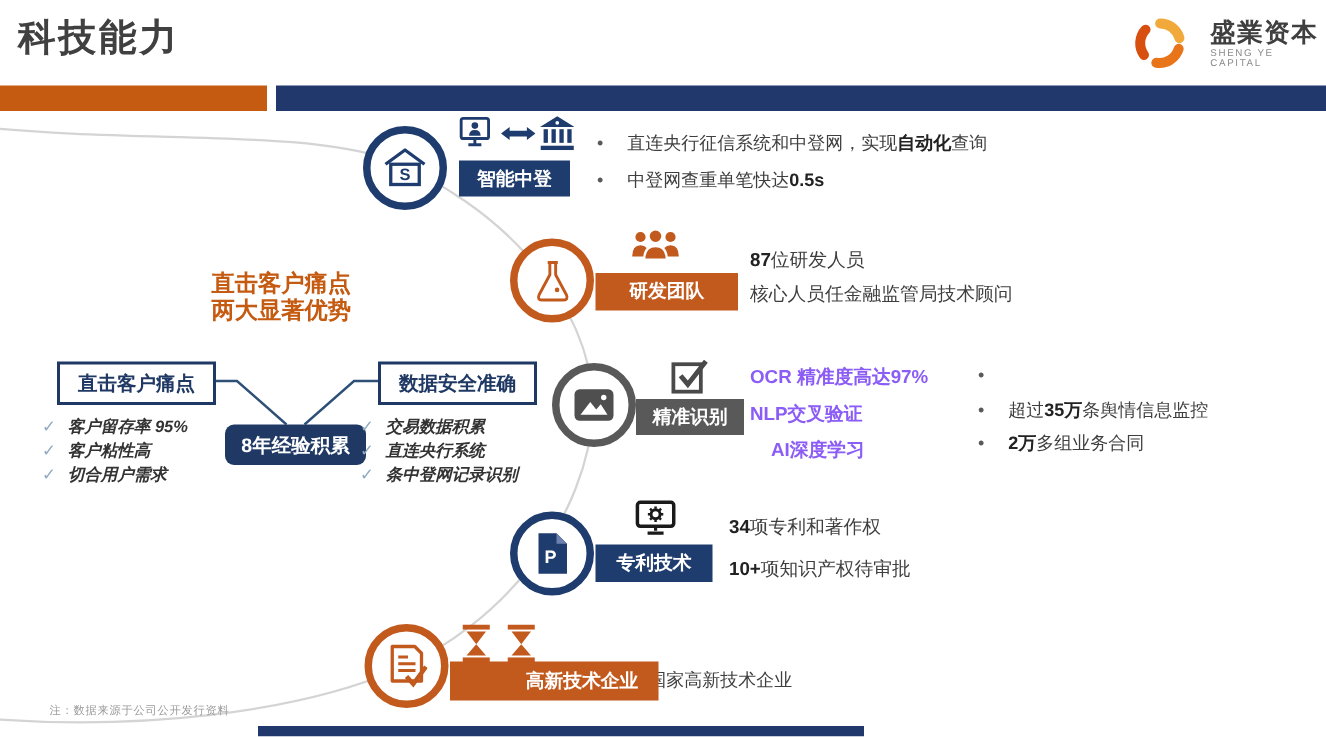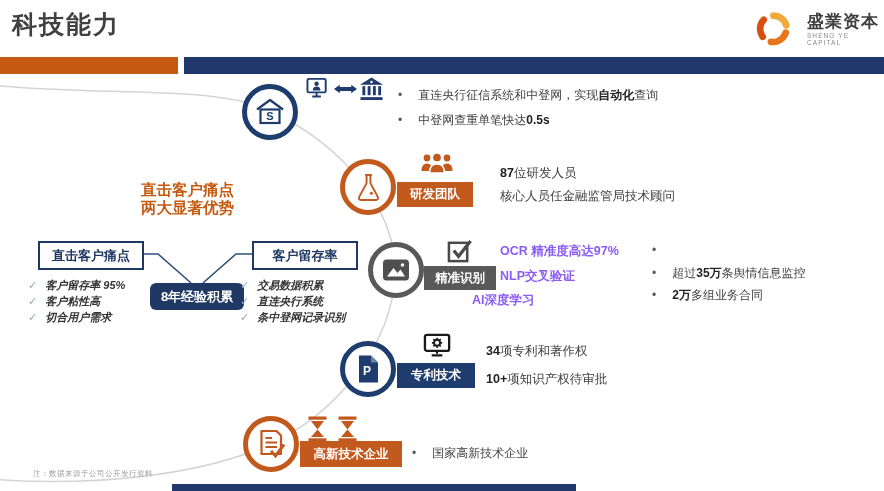--- a/index.html
+++ b/index.html
@@ -70,21 +70,21 @@
       </div>
     </div>
   </div>
 
   <div class="abs headline" style="left:141px;top:181px;">
     <div>直击客户痛点</div>
     <div>两大显著优势</div>
   </div>
 
   <div class="abs adv-box" style="left:38px;top:241px;width:102px;height:25px;">直击客户痛点</div>
-  <div class="abs adv-box" style="left:252px;top:241px;width:102px;height:25px;">客户留存率</div>
+  <div class="abs adv-box" style="left:252px;top:241px;width:102px;height:25px;">数据安全准确</div>
   <div class="abs badge" style="left:150px;top:283px;width:94px;height:27px;">8年经验积累</div>
 
   <div class="abs check-list" style="left:28px;top:277px;">
     <div class="check-item">
         <span class="ck">✓</span>
         <span>客户留存率 95%</span>
       </div>
     <div class="check-item">
         <span class="ck">✓</span>
         <span>客户粘性高</span>
@@ -130,20 +130,21 @@
     <svg width="23" height="24" viewBox="0 0 24 24">
       <path d="M12 0 L24 7.5 H0 Z" fill="currentColor"></path>
       <circle cx="12" cy="4.6" r="1.3" fill="#fff"></circle>
       <rect x="2.5" y="9" width="3" height="9.5" fill="currentColor"></rect>
       <rect x="8" y="9" width="3" height="9.5" fill="currentColor"></rect>
       <rect x="13.5" y="9" width="3" height="9.5" fill="currentColor"></rect>
       <rect x="19" y="9" width="3" height="9.5" fill="currentColor"></rect>
       <rect x="0.5" y="20.5" width="23" height="3" fill="currentColor"></rect>
     </svg>
   </div>
+  <div class="abs chip navy" style="left:306px;top:107px;width:74px;height:24px;">智能中登</div>
   <div class="abs bullet-line" style="left:398px;top:89px;">
     <span class="dot">•</span>
     <span><span>直连央行征信系统和中登网，实现</span><b>自动化</b><span>查询</span></span>
   </div>
   <div class="abs bullet-line" style="left:398px;top:114px;">
     <span class="dot">•</span>
     <span><span>中登网查重单笔快达</span><b>0.5s</b><span></span></span>
   </div>
 
   <div class="abs ring orange" style="left:340px;top:159px;">
@@ -155,21 +156,21 @@
   <div class="abs" style="left:419px;top:149px;color:#C2591D;z-index:2;">
     <svg width="36" height="28" viewBox="0 0 36 28">
       <circle cx="8" cy="9" r="3.4" fill="currentColor"></circle>
       <path d="M2.5 22 Q2.5 14.5 8 14.5 Q13.5 14.5 13.5 22 Z" fill="currentColor"></path>
       <circle cx="28" cy="9" r="3.4" fill="currentColor"></circle>
       <path d="M22.5 22 Q22.5 14.5 28 14.5 Q33.5 14.5 33.5 22 Z" fill="currentColor"></path>
       <circle cx="18" cy="8.5" r="4.6" fill="currentColor" stroke="#fff" stroke-width="1.5"></circle>
       <path d="M10.5 24 Q10.5 15 18 15 Q25.5 15 25.5 24 Z" fill="currentColor" stroke="#fff" stroke-width="1.5"></path>
     </svg>
   </div>
-  <div class="abs chip orange" style="left:397px;top:182px;width:76px;height:25px;">研发团队</div>
+  <div class="abs chip orange" style="left:397px;top:182px;width:95px;height:25px;">研发团队</div>
   <div class="abs tline" style="left:500px;top:166px;">
     <b>87</b><span>位研发人员</span>
   </div>
   <div class="abs tline" style="left:500px;top:189px;">
     <span>核心人员任金融监管局技术顾问</span>
   </div>
 
   <div class="abs ring gray" style="left:368px;top:242px;">
     <svg width="30" height="30" viewBox="0 0 30 30">
       <rect x="2" y="4.5" width="26" height="21" rx="3.5" fill="#4f4f4f"></rect>
@@ -179,21 +180,21 @@
   </div>
   <div class="abs" style="left:447px;top:238px;color:#4a4a4a;z-index:2;">
     <svg width="26" height="26" viewBox="0 0 27 27">
       <rect x="2" y="5" width="19" height="19" fill="none" stroke="currentColor" stroke-width="2.6"></rect>
       <path d="M7 13 L12 19 L24.5 3" fill="none" stroke="currentColor" stroke-width="3.4"></path>
     </svg>
   </div>
   <div class="abs chip gray" style="left:424px;top:266px;width:72px;height:24px;">精准识别</div>
   <div class="abs tline feature" style="left:500px;top:244px;">OCR 精准度高达97%</div>
   <div class="abs tline feature" style="left:500px;top:269px;">NLP交叉验证</div>
-  <div class="abs tline feature" style="left:472px;top:293px;">AI深度学习</div>
+  <div class="abs tline feature" style="left:514px;top:293px;">AI深度学习</div>
   <div class="abs bullet-line" style="left:652px;top:244px;">
     <span class="dot">•</span>
   </div>
   <div class="abs bullet-line" style="left:652px;top:267px;">
     <span class="dot">•</span>
     <span><span>超过</span><b>35万</b><span>条舆情信息监控</span></span>
   </div>
   <div class="abs bullet-line" style="left:652px;top:289px;">
     <span class="dot">•</span>
     <span><span></span><b>2万</b><span>多组业务合同</span></span>
@@ -236,21 +237,21 @@
       <polygon points="4.5,5 17.5,5 11,13.5" fill="currentColor"></polygon>
       <polygon points="11,13.5 4.5,21 17.5,21" fill="currentColor"></polygon>
     </svg>
     <svg width="23" height="26" viewBox="0 0 22 26">
       <rect x="2" y="0.5" width="18" height="3.2" fill="currentColor"></rect>
       <rect x="2" y="22.3" width="18" height="3.2" fill="currentColor"></rect>
       <polygon points="4.5,5 17.5,5 11,13.5" fill="currentColor"></polygon>
       <polygon points="11,13.5 4.5,21 17.5,21" fill="currentColor"></polygon>
     </svg>
   </div>
-  <div class="abs chip orange" style="left:300px;top:441px;width:102px;height:26px;">高新技术企业</div>
+  <div class="abs chip orange" style="left:300px;top:441px;width:102px;height:26px;padding-left:37px;">高新技术企业</div>
   <div class="abs bullet-line" style="left:412px;top:447px;">
     <span class="dot">•</span>
     <span><span>国家高新技术企业</span><b></b><span></span></span>
   </div>
 
   <div class="abs note">注：数据来源于公司公开发行资料</div>
   <div class="abs bottom-bar"></div>
 
 </div>
 

